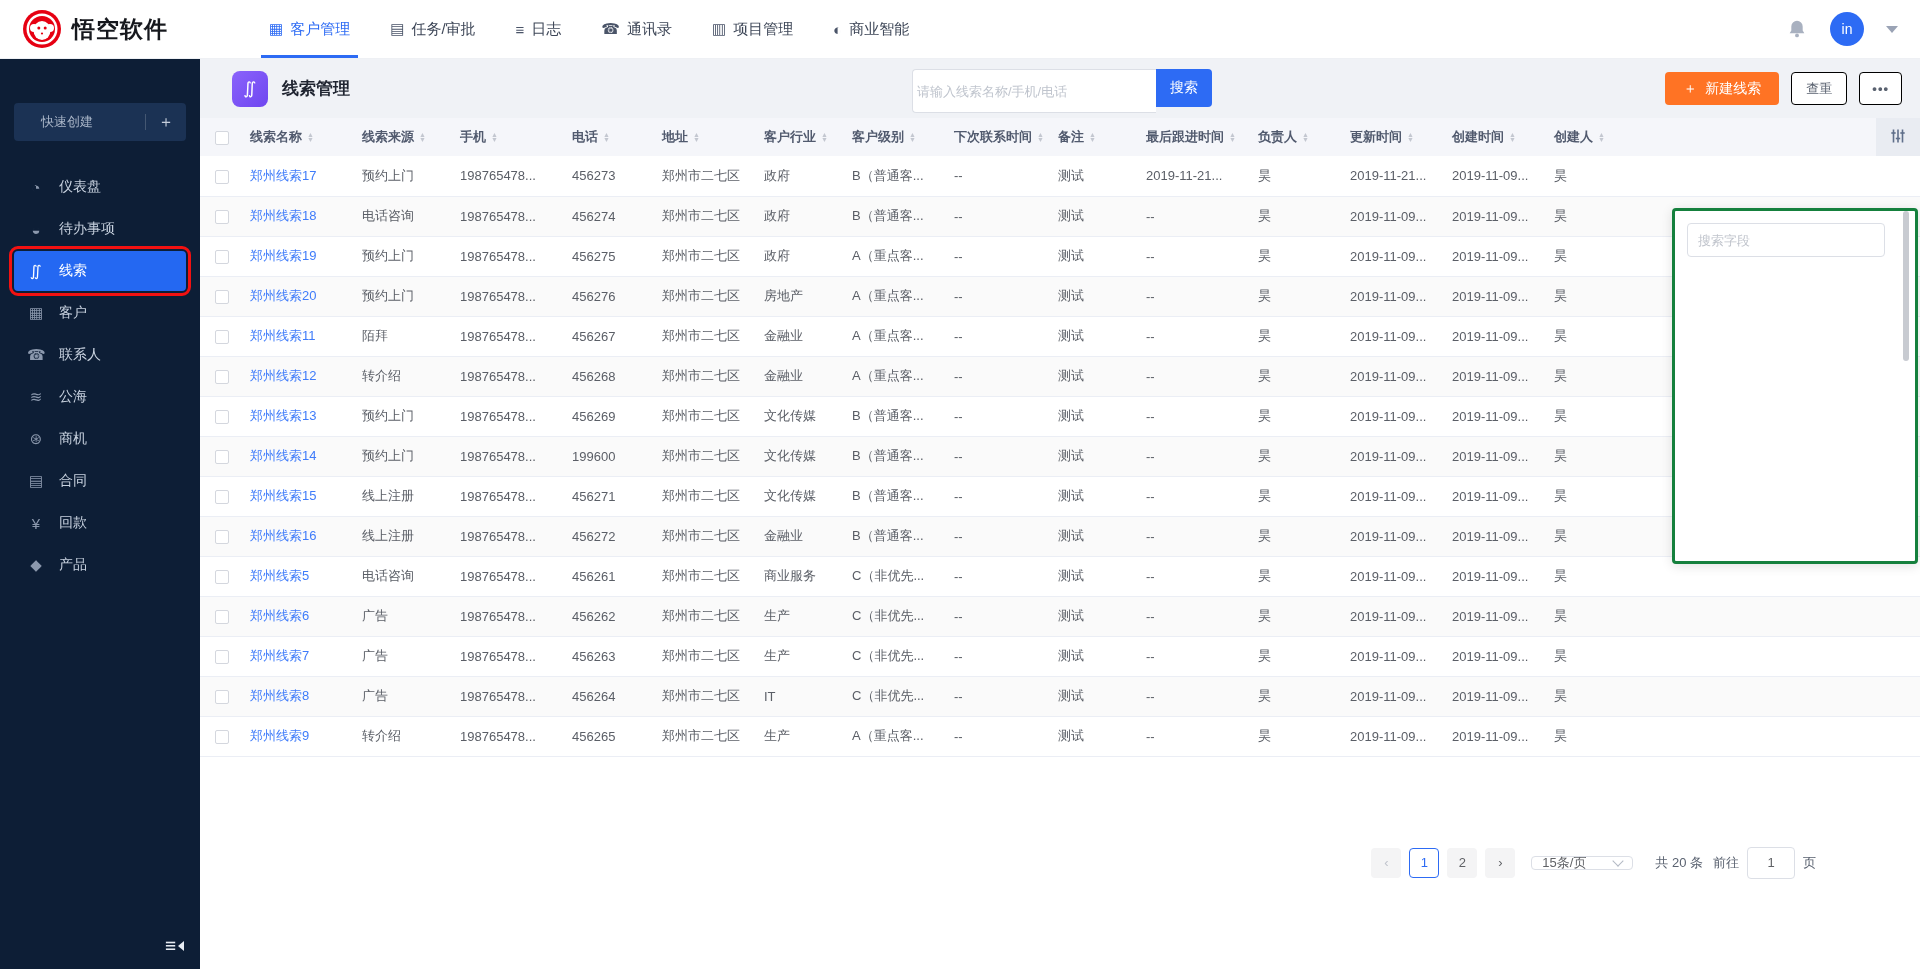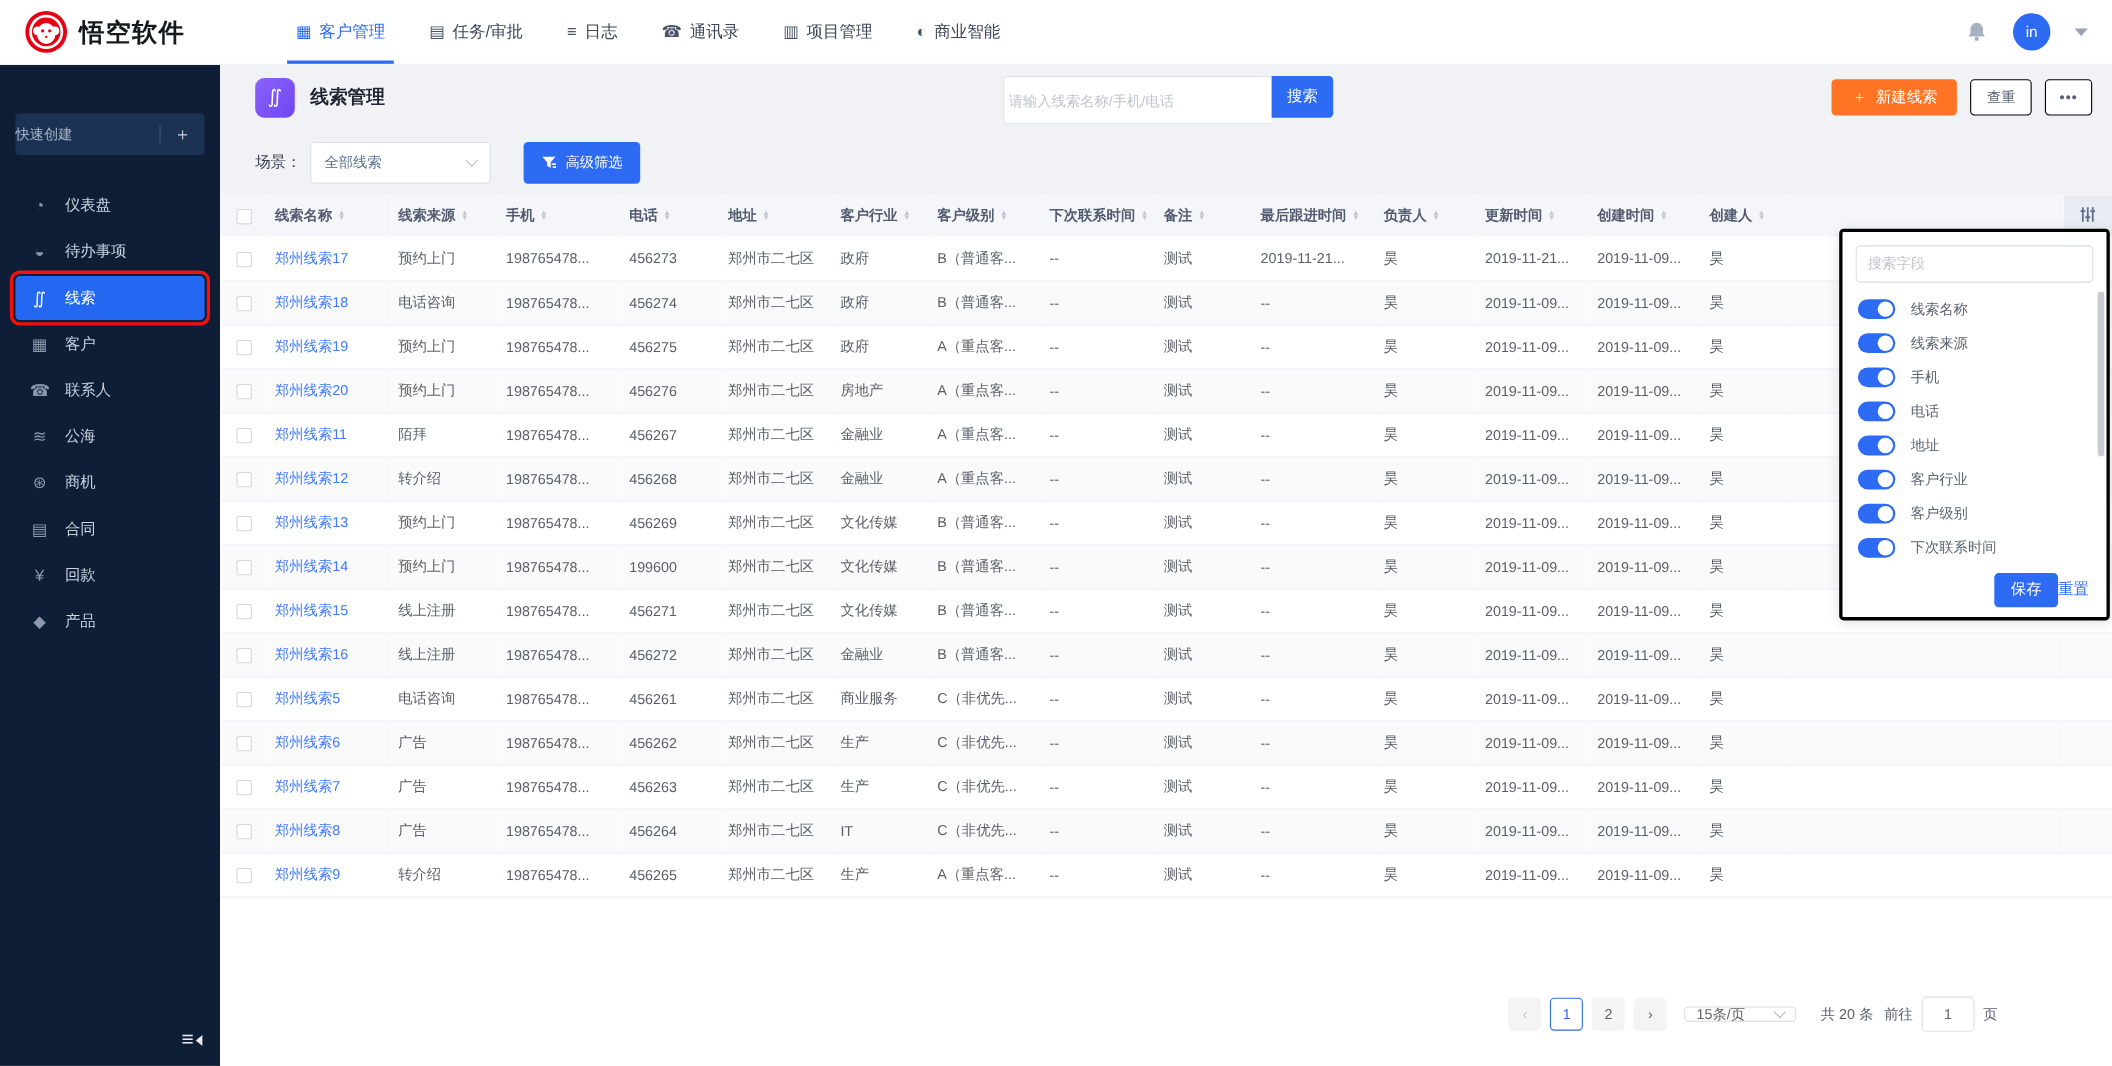--- a/index.html
+++ b/index.html
@@ -26,21 +26,21 @@
   .caret-down { width:0; height:0; border-left:6px solid transparent; border-right:6px solid transparent;
     border-top:7px solid #9aa3b5; }
 
   
   .shell { display:flex; height:910px; }
 
   
   .sidebar { width:200px; background:#0d1e36; position:relative; flex:0 0 200px; }
   .quick-create { margin:44px 14px 26px 14px; height:38px; background:#1b3254; border-radius:4px;
     display:flex; align-items:center; color:#aab6c8; font-size:13px; cursor:pointer; }
-  .qc-label { flex:1; padding-left:0; }
+  .qc-label { flex:1; padding-left:27px; }
   .qc-divider { width:1px; height:16px; background:rgba(255,255,255,.18); }
   .qc-plus { width:40px; text-align:center; font-size:16px; color:#c6cedb; }
   .menu-item { height:40px; margin:2px 14px; border-radius:4px; display:flex; align-items:center;
     gap:14px; padding-left:13px; color:#c9d3e0; font-size:14px; cursor:pointer; }
   .menu-item .icon { width:18px; text-align:center; font-size:15px; color:#8b98ad; }
   .menu-item.active { background:#2468f2; color:#fff; outline:3px solid #f31111; outline-offset:2px; }
   .menu-item.active .icon { color:#fff; }
   .collapse-btn { position:absolute; right:16px; bottom:12px; color:#e7ecf3; font-size:19px;
     cursor:pointer; display:flex; align-items:center; gap:2px; }
   .collapse-tri { width:0; height:0; border-top:5px solid transparent; border-bottom:5px solid transparent;
@@ -104,22 +104,22 @@
   .page-size { width:102px; height:14px; background:#fff; border:1px solid #dcdfe6; border-radius:4px;
     display:flex; align-items:center; justify-content:space-between; padding:0 10px; margin-left:8px;
     color:#606266; cursor:pointer; }
   .total-text { margin-left:14px; }
   .goto-wrap { display:flex; align-items:center; gap:8px; margin-left:2px; }
   .goto-input { width:48px; height:32px; border:1px solid #dcdfe6; border-radius:4px; text-align:center;
     font-size:13px; color:#606266; outline:none; font-family:inherit; }
 
   
   .field-panel { position:absolute; top:149px; right:2px; width:246px; height:356px; background:#fff;
-    border:3px solid #000000; border-radius:4px; box-shadow:0 2px 12px rgba(0,0,0,.12); z-index:40;
-    display:flex; flex-direction:column;font-family:Liberation Mono, monospace; }
+    border:3px solid #15803d; border-radius:4px; box-shadow:0 2px 12px rgba(0,0,0,.12); z-index:40;
+    display:flex; flex-direction:row; }
   .fp-search { margin:12px 12px 8px 12px; height:34px; border:1px solid #dcdfe6; border-radius:4px;
     padding:0 10px; font-size:13px; color:#333; outline:none; font-family:inherit; }
   .fp-search::placeholder { color:#c0c4cc; }
   .fp-list { flex:1; overflow:hidden; position:relative; padding-left:14px; }
   .fp-row { height:31px; display:flex; align-items:center; gap:14px; }
   .switch { width:34px; height:18px; border-radius:9px; background:#d8dce4; position:relative;
     flex:0 0 34px; cursor:pointer; }
   .switch.on { background:#2d6bf4; }
   .switch::after { content:""; position:absolute; top:2px; left:2px; width:14px; height:14px;
     border-radius:50%; background:#fff; }
@@ -258,35 +258,20 @@
       <div class="actions">
         <button class="btn-orange">
           <span>＋</span>
           <span>新建线索</span>
         </button>
         <button class="btn-plain">查重</button>
         <button class="btn-plain btn-more">•••</button>
       </div>
     </div>
 
-    <div class="filter-band">
-      <span class="scene-label">场景：</span>
-      <div class="scene-select">
-        <span>全部线索</span>
-        <span class="chev"></span>
-      </div>
-      <button class="filter-btn">
-        <svg width="14" height="14" viewBox="0 0 14 14">
-          <path d="M1 1.5h12L8.6 6.4v5.2L5.4 9.8V6.4z" fill="#fff"></path>
-          <rect x="9.5" y="7.5" width="4" height="1.4" fill="#fff"></rect>
-          <rect x="10.5" y="10.2" width="3" height="1.4" fill="#fff"></rect>
-        </svg>
-        <span>高级筛选</span>
-      </button>
-    </div>
 
     <div class="table-wrap">
       <table>
         <colgroup>
           <col style="width:44px">
             <col style="width:112px">
             <col style="width:98px">
             <col style="width:112px">
           <col style="width:90px">
             <col style="width:102px">

